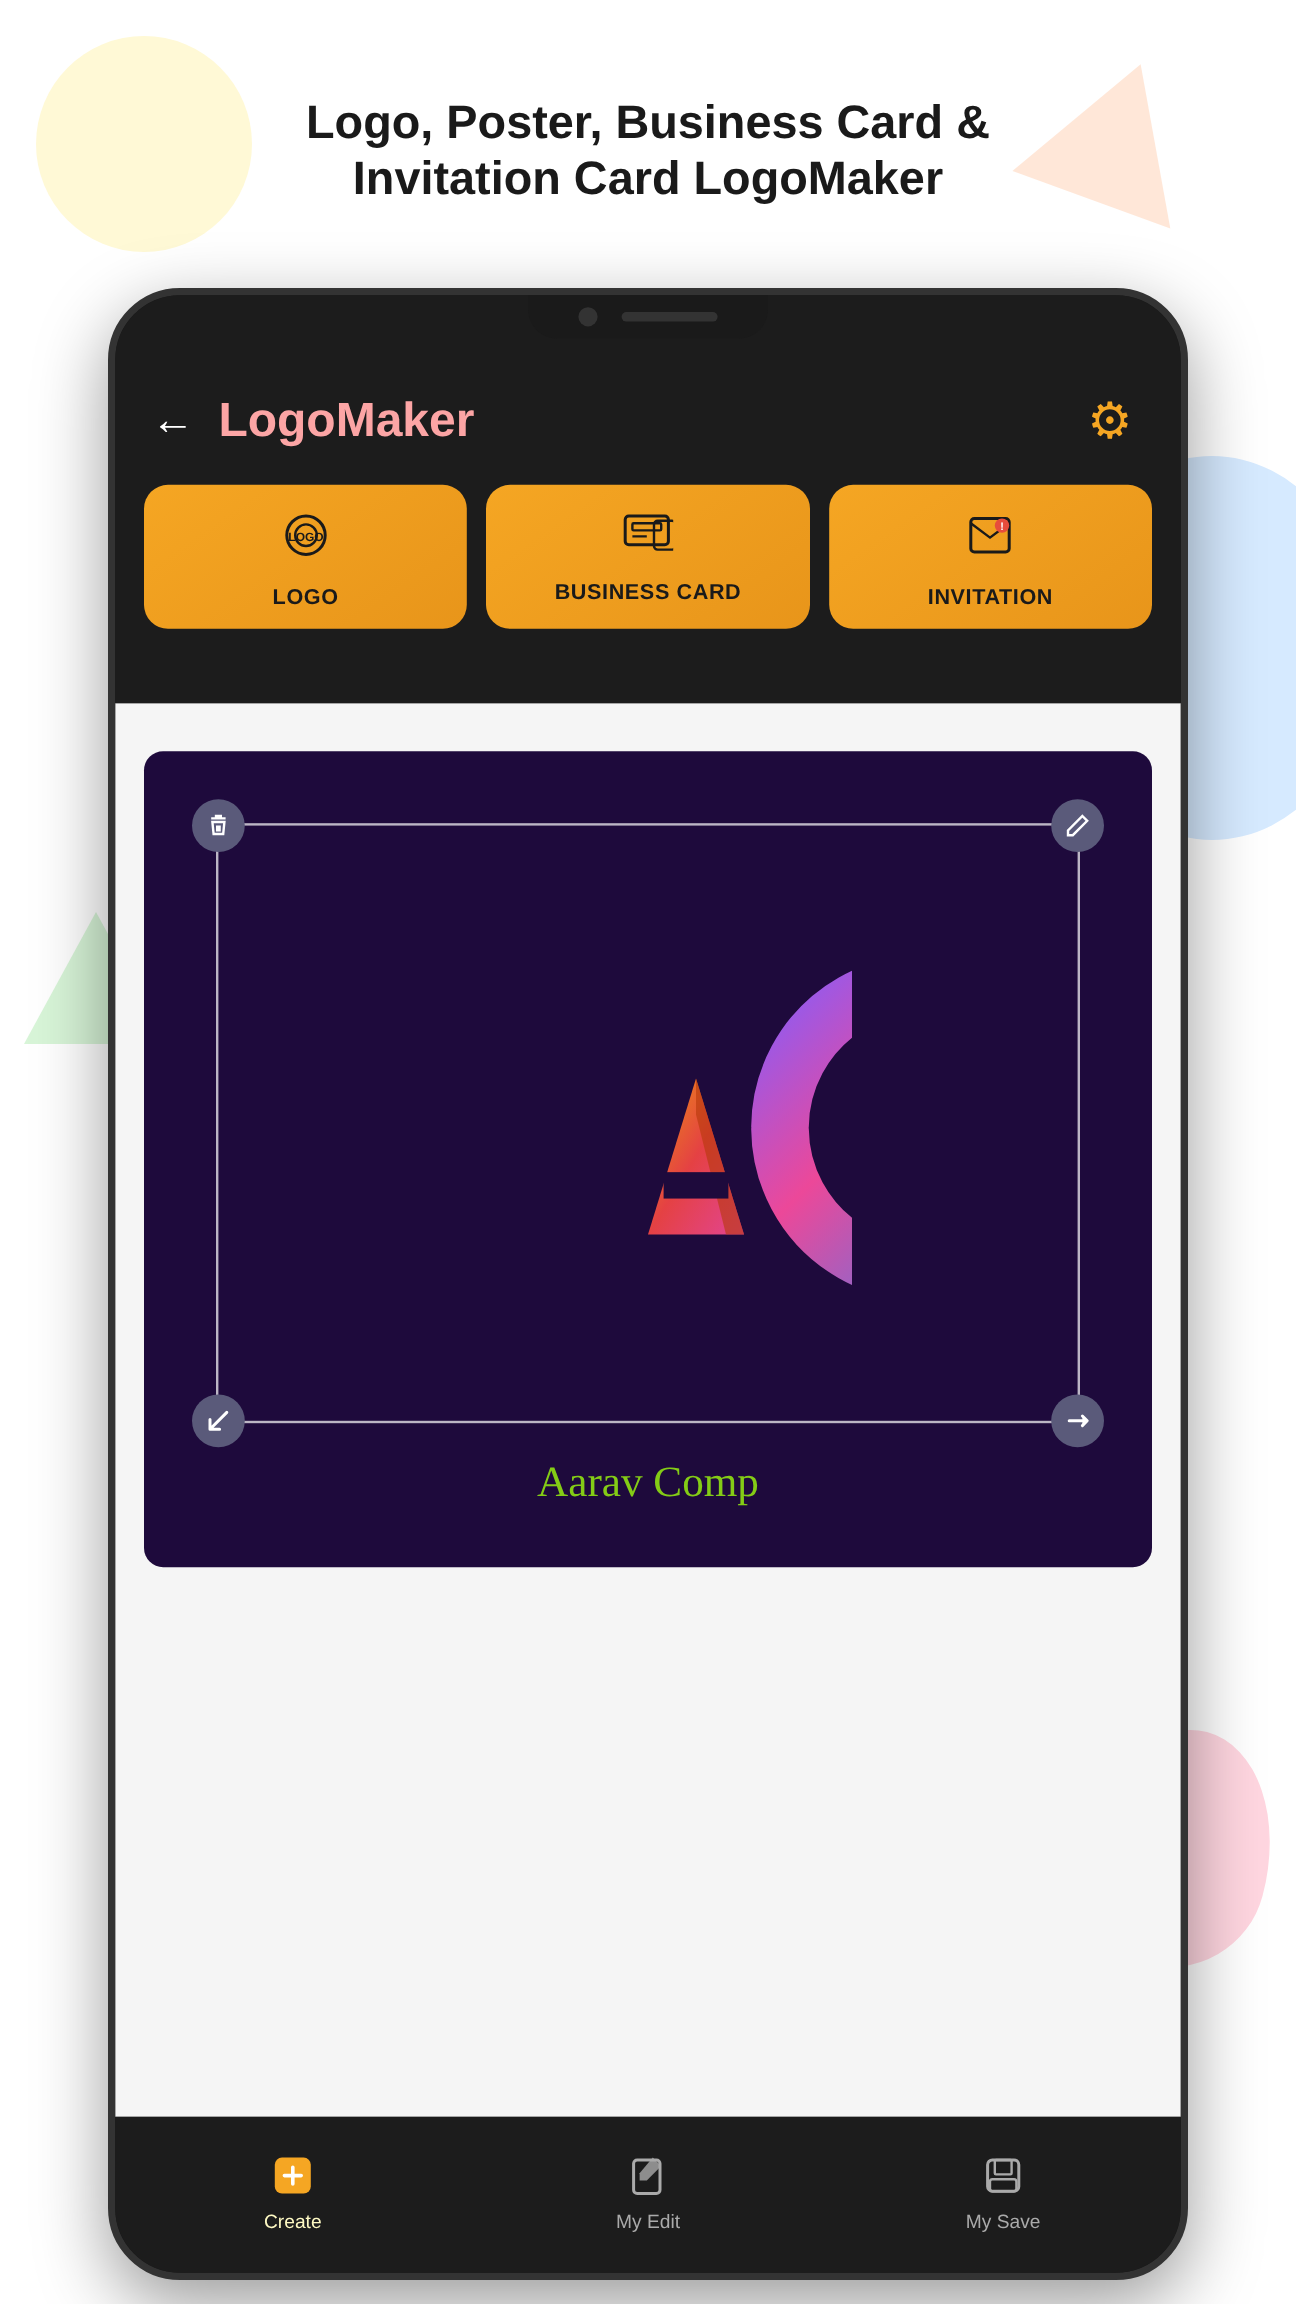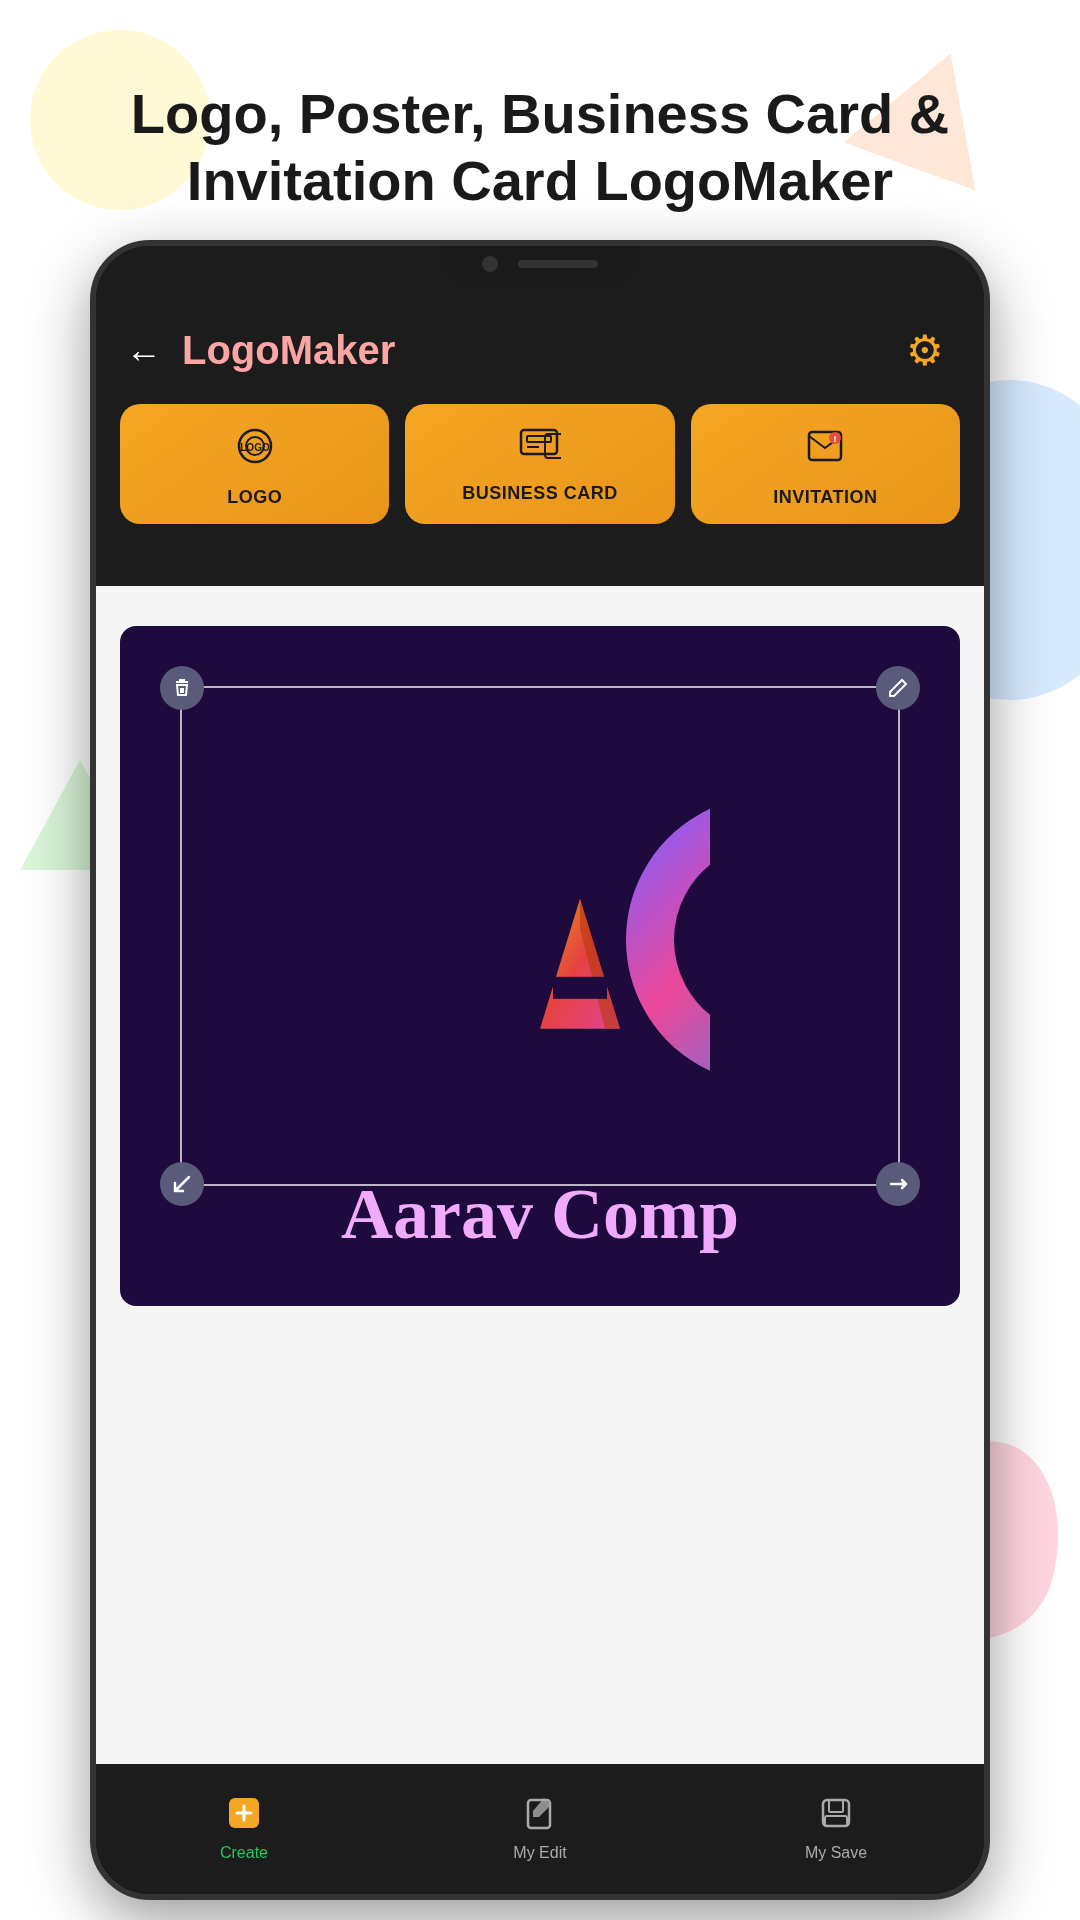--- a/index.html
+++ b/index.html
@@ -67,21 +67,21 @@
     
     .page-header {
       position: absolute;
       top: 80px;
       left: 50px;
       right: 50px;
       text-align: center;
       z-index: 2;
     }
     .page-header h1 {
-      font-size: 56px;
+      font-size: 39px;
       font-weight: 900;
       color: #1a1a1a;
       line-height: 1.2;
     }
 
     
     .phone-frame {
       position: absolute;
       top: 240px;
       left: 90px;
@@ -247,23 +247,23 @@
       height: 340px;
     }
 
     
     .company-name {
       position: absolute;
       bottom: 50px;
       left: 0;
       right: 0;
       text-align: center;
-      font-size: 72px;
-      font-weight: 700;
-      color: #f0abfc;
+      font-size: 36px;
+      font-weight: 400;
+      color: #84cc16;
       font-family: Georgia, serif;
     }
 
     
     .phone-bottom-bar {
       position: absolute;
       bottom: 0;
       left: 0;
       right: 0;
       height: 130px;
@@ -421,21 +421,21 @@
   </div>
 
   <div class="phone-bottom-bar">
     <div class="bottom-nav-item active">
       <span class="bottom-nav-icon" style="color:#f5a623;">
         <svg width="34" height="34" viewBox="0 0 34 34" fill="none">
           <rect x="2" y="2" width="30" height="30" rx="6" fill="#f5a623"></rect>
           <path d="M17 10v14M10 17h14" stroke="white" stroke-width="3" stroke-linecap="round"></path>
         </svg>
       </span>
-      <span class="bottom-nav-label" style="color:#22c55e;">Create</span>
+      <span class="bottom-nav-label" style="color:#fef9c3;">Create</span>
     </div>
     <div class="bottom-nav-item">
       <span class="bottom-nav-icon" style="color:#aaa;">
         <svg width="34" height="34" viewBox="0 0 34 34" fill="none">
           <rect x="5" y="4" width="22" height="28" rx="3" stroke="#aaa" stroke-width="2.5" fill="none"></rect>
           <path d="M21 2l7 7-12 12H10v-6L21 2z" fill="#aaa" opacity="0.8"></path>
         </svg>
       </span>
       <span class="bottom-nav-label">My Edit</span>
     </div>

